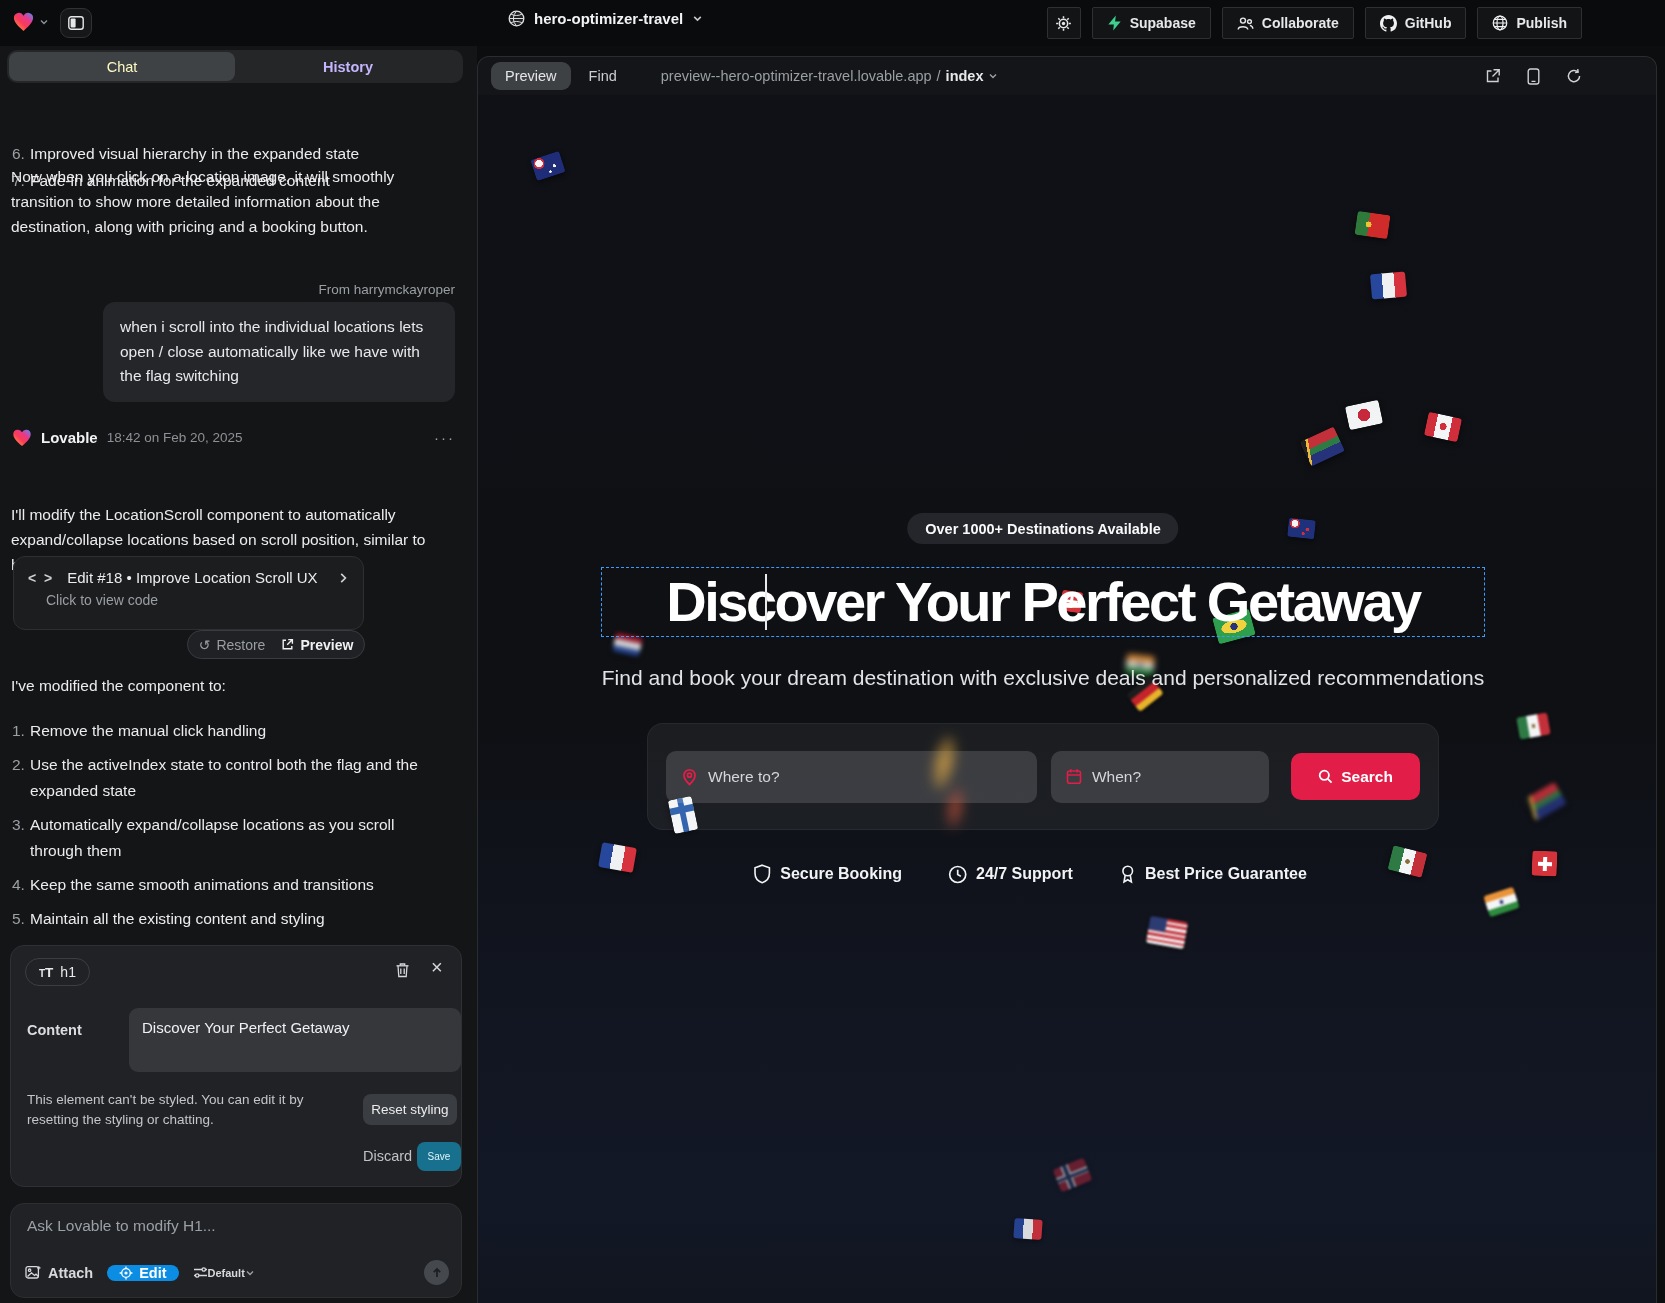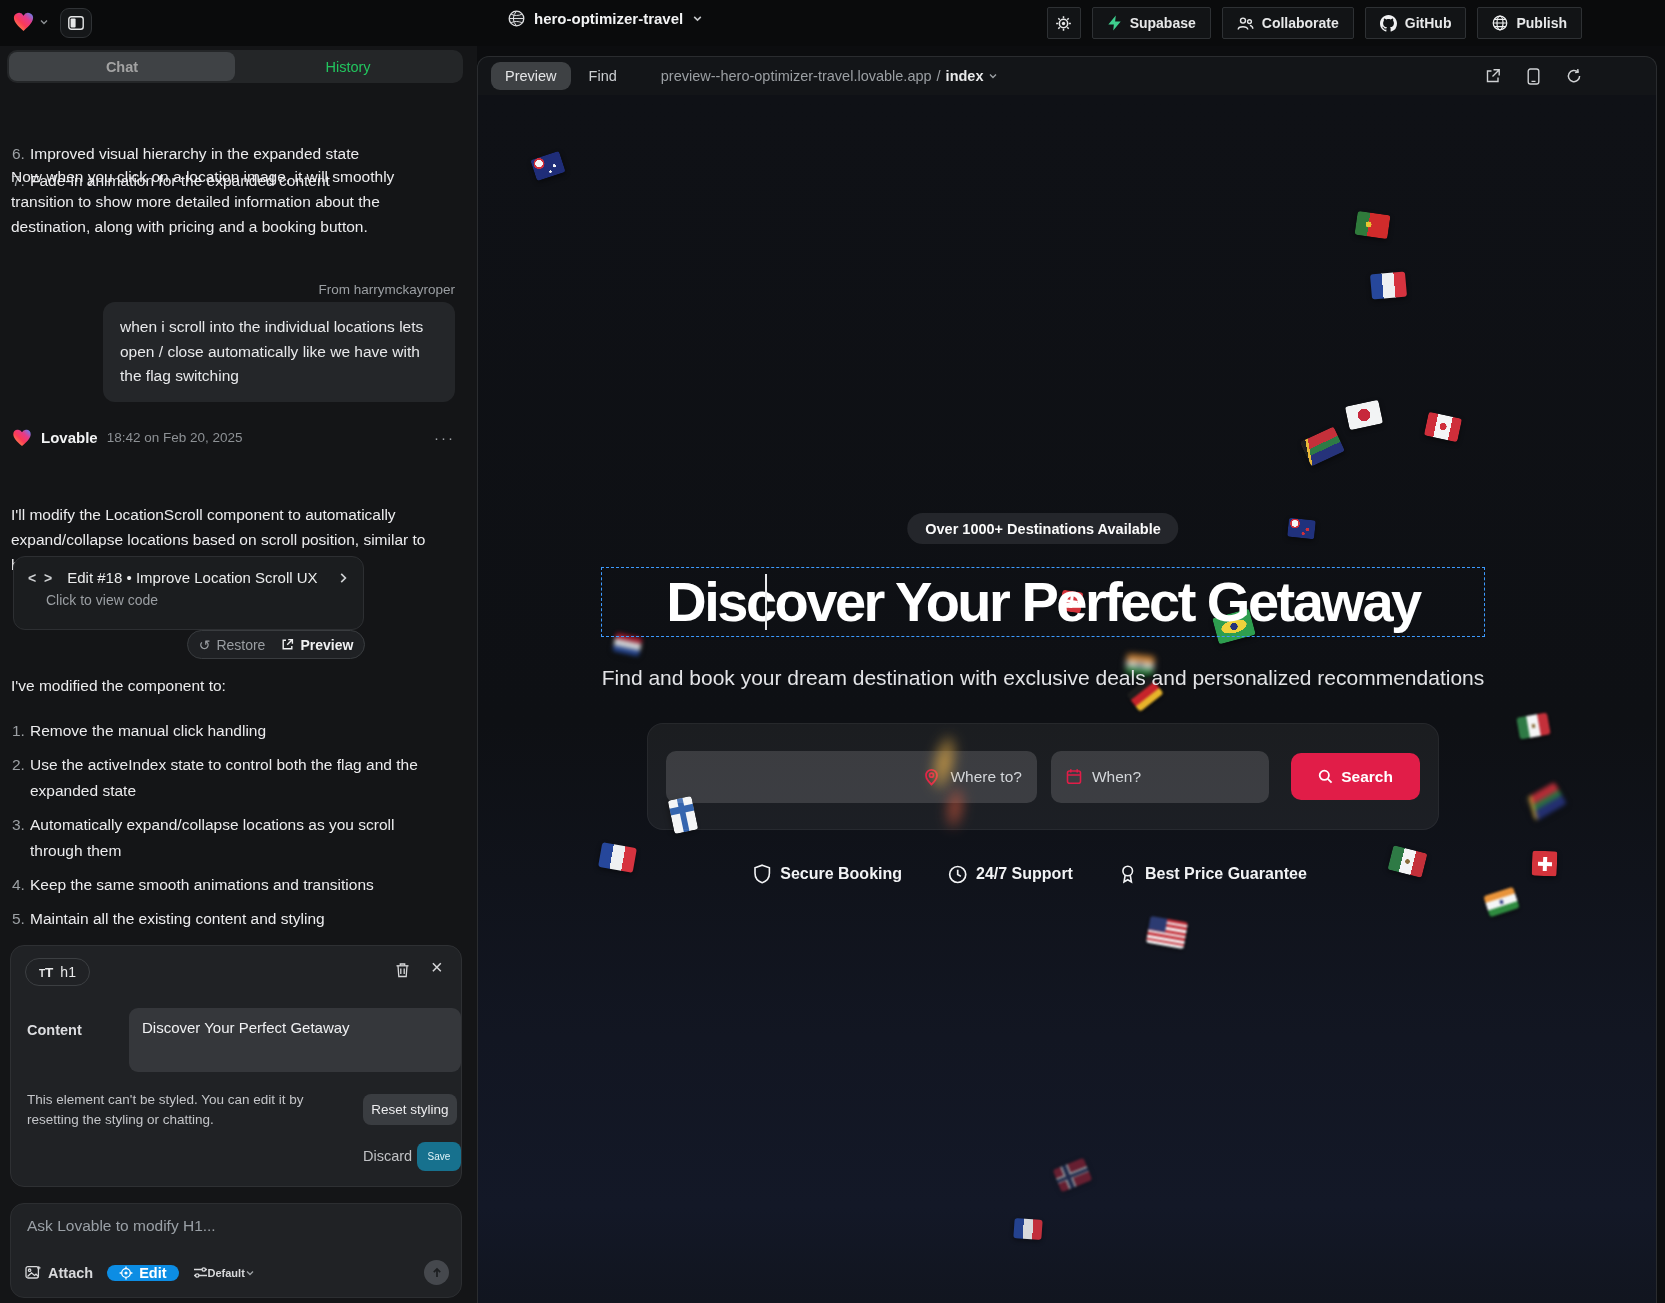--- a/index.html
+++ b/index.html
@@ -14,22 +14,22 @@
   .panel-btn { position:absolute; left:60px; top:8px; width:32px; height:30px; border:1px solid #303336; border-radius:9px; background:#151719; display:flex; align-items:center; justify-content:center; cursor:pointer; }
   .proj { position:absolute; left:508px; top:10px; display:flex; align-items:center; gap:9px; cursor:pointer; }
   .proj-name { font-size:15px; font-weight:700; color:#f2f3f4; }
   .tb-right { position:absolute; right:83px; top:7px; display:flex; gap:11px; align-items:center; }
   .tb-btn { height:32px; border:1px solid #2e3134; border-radius:2px; background:#121416; display:flex; align-items:center; gap:8px; padding:0 14px; font-size:14px; font-weight:700; color:#e7e8e9; cursor:pointer; }
   .tb-btn.icon-only { width:34px; padding:0; justify-content:center; }
 
   
   .sidebar { position:absolute; left:0; top:46px; width:477px; height:1257px; background:#141517; }
   .tabs { position:absolute; left:7px; top:4px; width:456px; height:33px; background:#242628; border-radius:10px; display:flex; padding:2px; }
-  .tab { flex:1; display:flex; align-items:center; justify-content:center; font-size:14.5px; color:#22c55e; border-radius:8px; cursor:pointer; }
-  .tab.active { background:#3f4245; color:#a3a3a3; font-weight:700; }
+  .tab { flex:1; display:flex; align-items:center; justify-content:center; font-size:14.5px; color:#c4b5fd; border-radius:8px; cursor:pointer;font-weight:bold; }
+  .tab.active { background:#3f4245; color:#fef9c3; font-weight:400; }
   .chat-text { font-size:15.5px; line-height:25px; color:#ececee; }
   ol.steps { list-style:none; }
   ol.steps li { display:flex; font-size:15.5px; line-height:26px; color:#ececee; margin-bottom:8px; }
   ol.steps li .num { width:30px; min-width:30px; color:#9ca0a4; text-align:left; padding-left:12px; }
   .from-label { position:absolute; right:22px; top:236px; font-size:13.5px; color:#9b9fa3; }
   .bubble { position:absolute; left:103px; top:256px; width:352px; background:#242629; border-radius:12px; padding:13px 17px; font-size:15.5px; line-height:24.5px; color:#e8e9eb; }
   .agent-row { position:absolute; left:12px; top:382px; width:443px; display:flex; align-items:center; gap:9px; }
   .agent-name { font-size:15px; font-weight:700; color:#f1f2f3; }
   .agent-time { font-size:13.5px; color:#8d9195; }
   .dots { margin-left:auto; color:#9ca0a4; font-size:15px; letter-spacing:2px; cursor:pointer; }
@@ -79,21 +79,21 @@
   .pv-icons > div { cursor:pointer; }
   .viewport { position:absolute; left:0; top:38px; width:1178px; height:1208px; background:linear-gradient(180deg,#0f1116 0%, #0e1014 52%, #121622 78%, #131827 92%, #11151f 100%); overflow:hidden; }
 
   .hero-badge { position:absolute; left:565px; top:418px; transform:translateX(-50%); background:#24262b; border-radius:999px; height:31px; display:flex; align-items:center; padding:0 18px; font-size:14.5px; font-weight:700; color:#fafafa; white-space:nowrap; z-index:4; }
   .title-box { position:absolute; left:565px; top:472px; transform:translateX(-50%); width:884px; height:70px; border:1.5px dashed #3d9bff; z-index:4; }
   .hero-title { width:100%; text-align:center; font-size:56px; font-weight:700; letter-spacing:-2.5px; line-height:68px; color:#ffffff; white-space:nowrap; }
   .caret { position:absolute; left:163px; top:6px; width:2px; height:56px; background:#e9eaec; }
   .hero-sub { position:absolute; left:565px; top:571px; transform:translateX(-50%); width:900px; text-align:center; font-size:21px; color:#e2e3e6; z-index:4; white-space:nowrap; }
   .search-card { position:absolute; left:565px; top:628px; transform:translateX(-50%); width:792px; height:107px; background:rgba(255,255,255,0.055); border:1px solid rgba(255,255,255,0.05); border-radius:16px; display:flex; align-items:center; gap:14px; padding:0 18px; z-index:4; }
   .s-input { height:52px; background:rgba(255,255,255,0.14); border-radius:10px; display:flex; align-items:center; gap:10px; padding:0 15px; font-size:15.5px; color:#d3d6da; cursor:text; }
-  .s-where { width:374px;justify-content:flex-end; }
+  .s-where { width:374px; }
   .s-when { width:220px; }
   .search-btn { width:130px; height:47px; margin-left:8px; background:#e11d48; border:none; border-radius:10px; display:flex; align-items:center; justify-content:center; gap:8px; color:#fff; font-size:15.5px; font-weight:700; font-family:inherit; cursor:pointer; }
   .features { position:absolute; left:552px; top:769px; transform:translateX(-50%); display:flex; gap:46px; z-index:4; white-space:nowrap; }
   .feature { display:flex; align-items:center; gap:9px; font-size:16px; font-weight:700; color:#f2f3f5; }
 
   
   .flag { position:absolute; border-radius:3px; box-shadow:0 2px 5px rgba(0,0,0,.45); z-index:3; }
   .flag-fr { background:linear-gradient(90deg,#26479b 33%,#eef0f2 33% 67%,#d6333f 67%); }
   .flag-nl { background:linear-gradient(180deg,#b01c30 33%,#eef0f2 33% 67%,#2a4d9e 67%); }
   .flag-de { background:linear-gradient(180deg,#1c1c1c 33%,#c6242b 33% 67%,#e7b32a 67%); }

